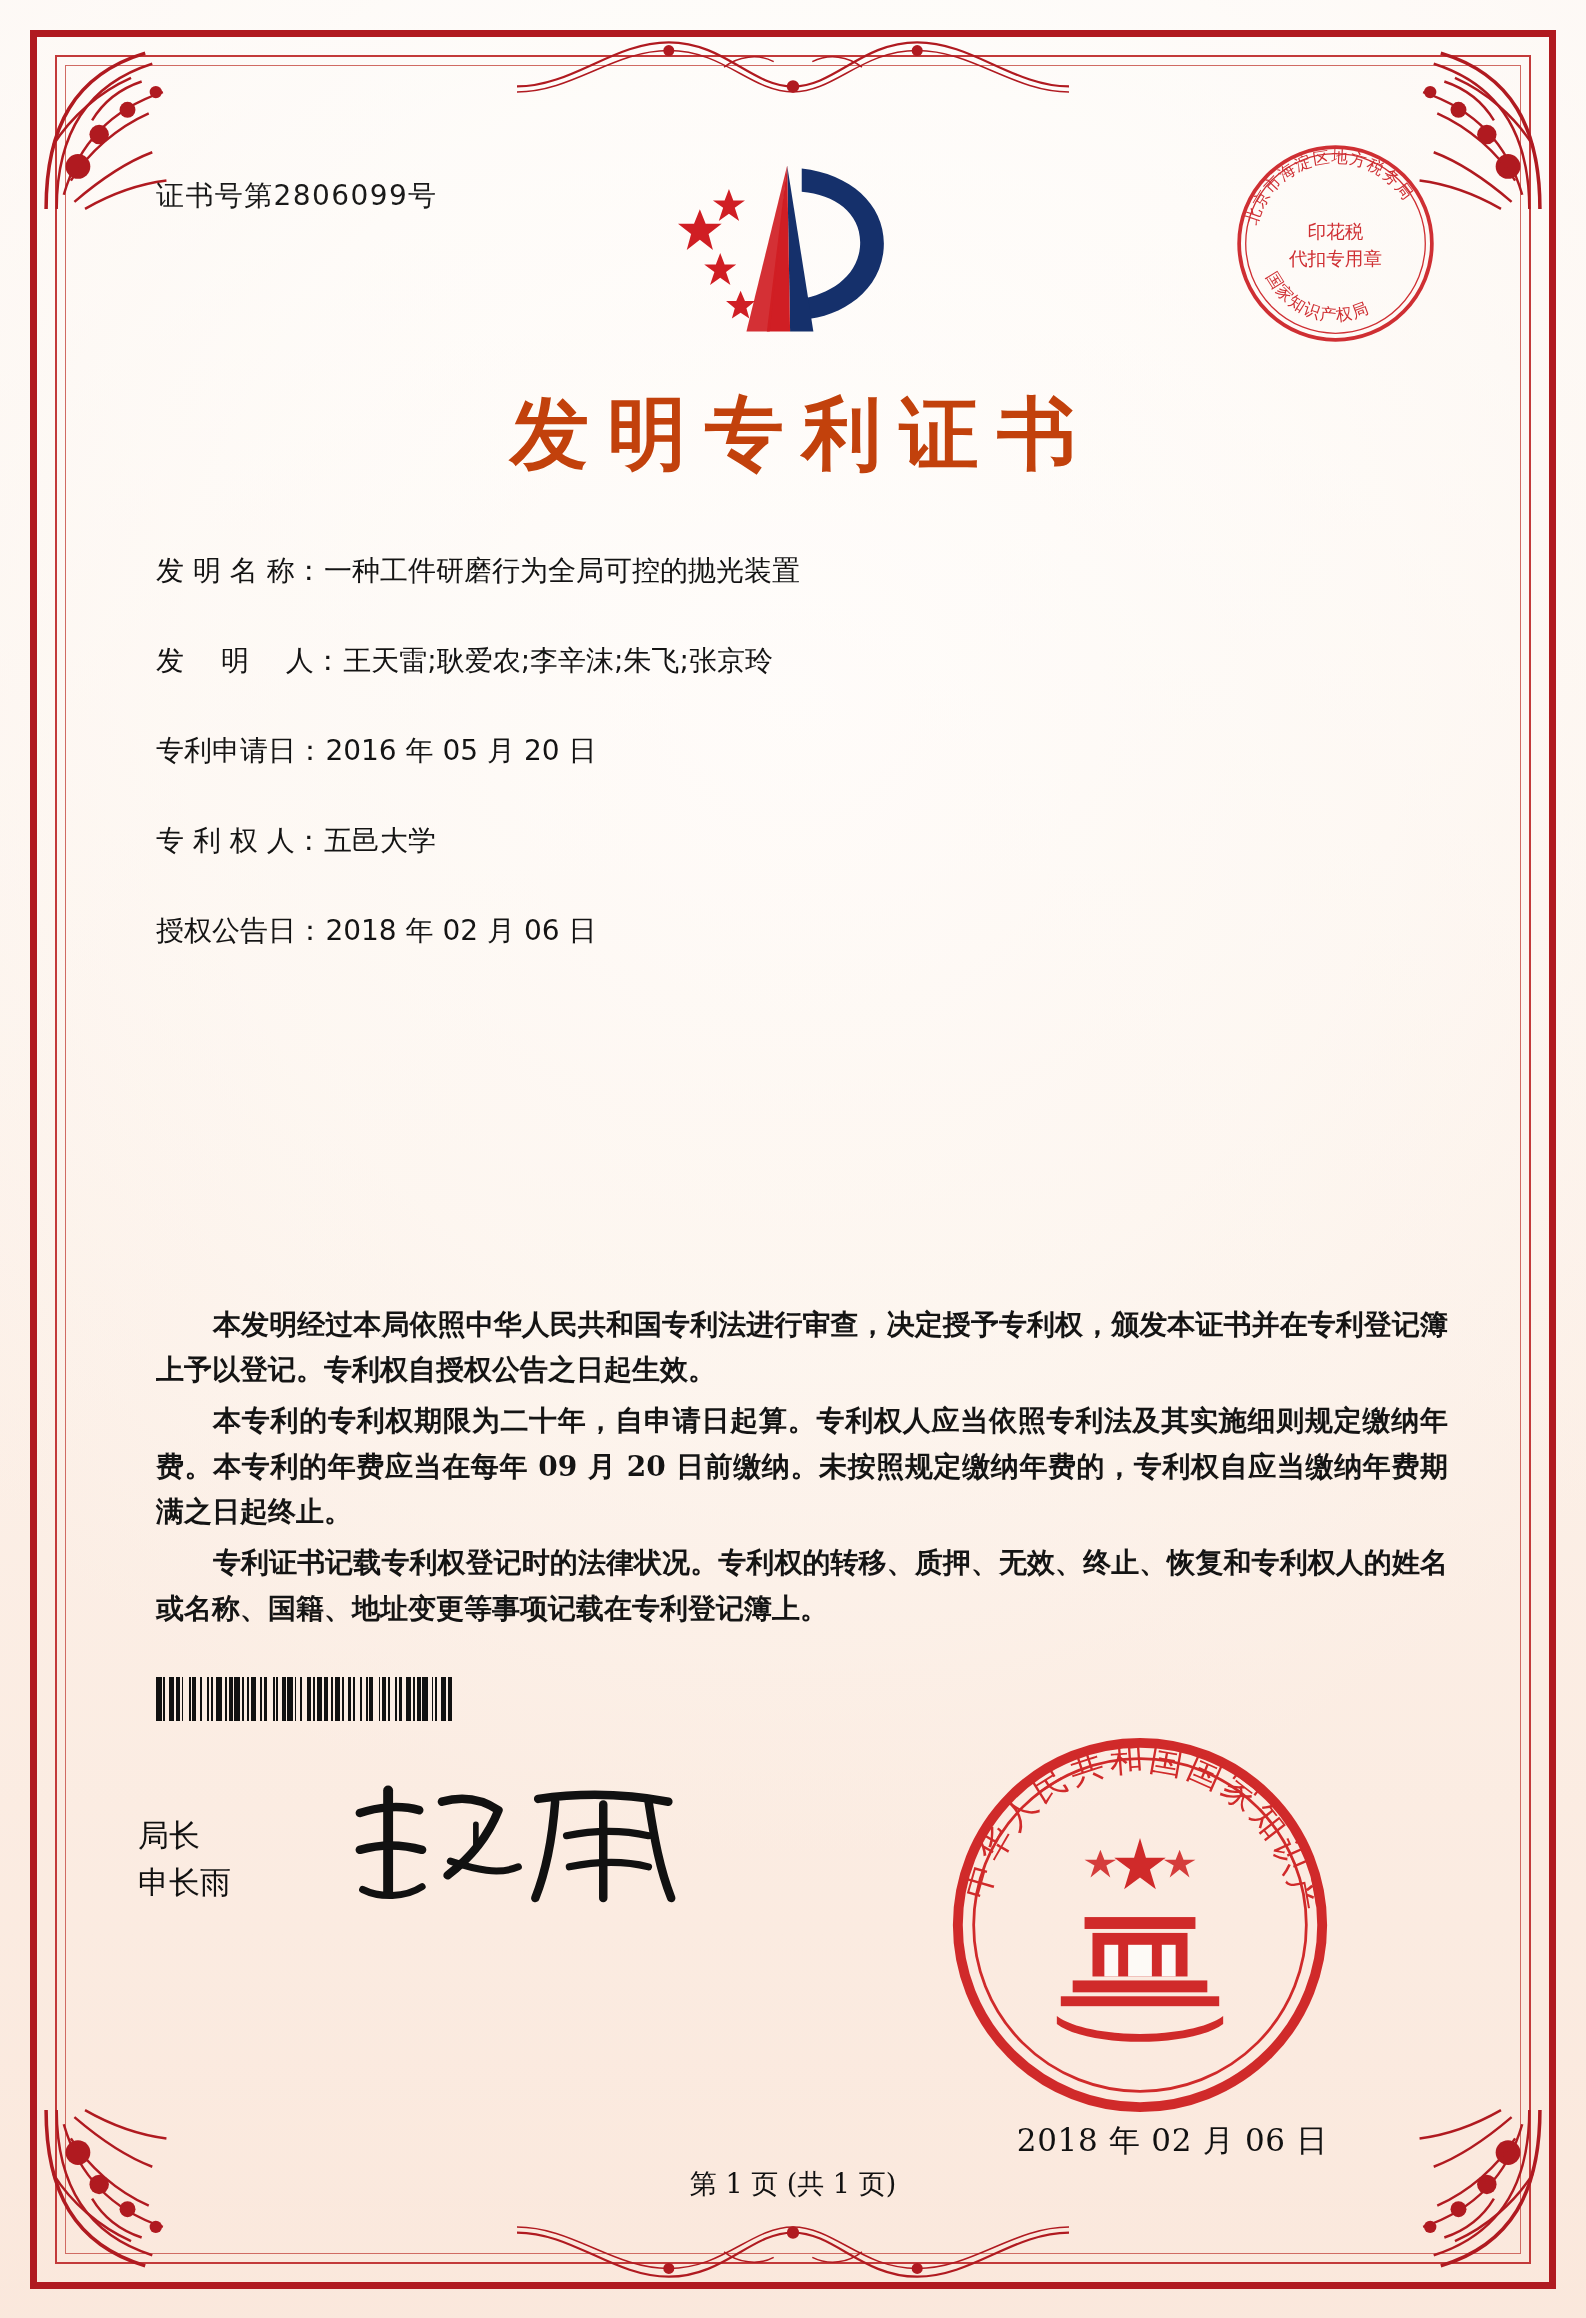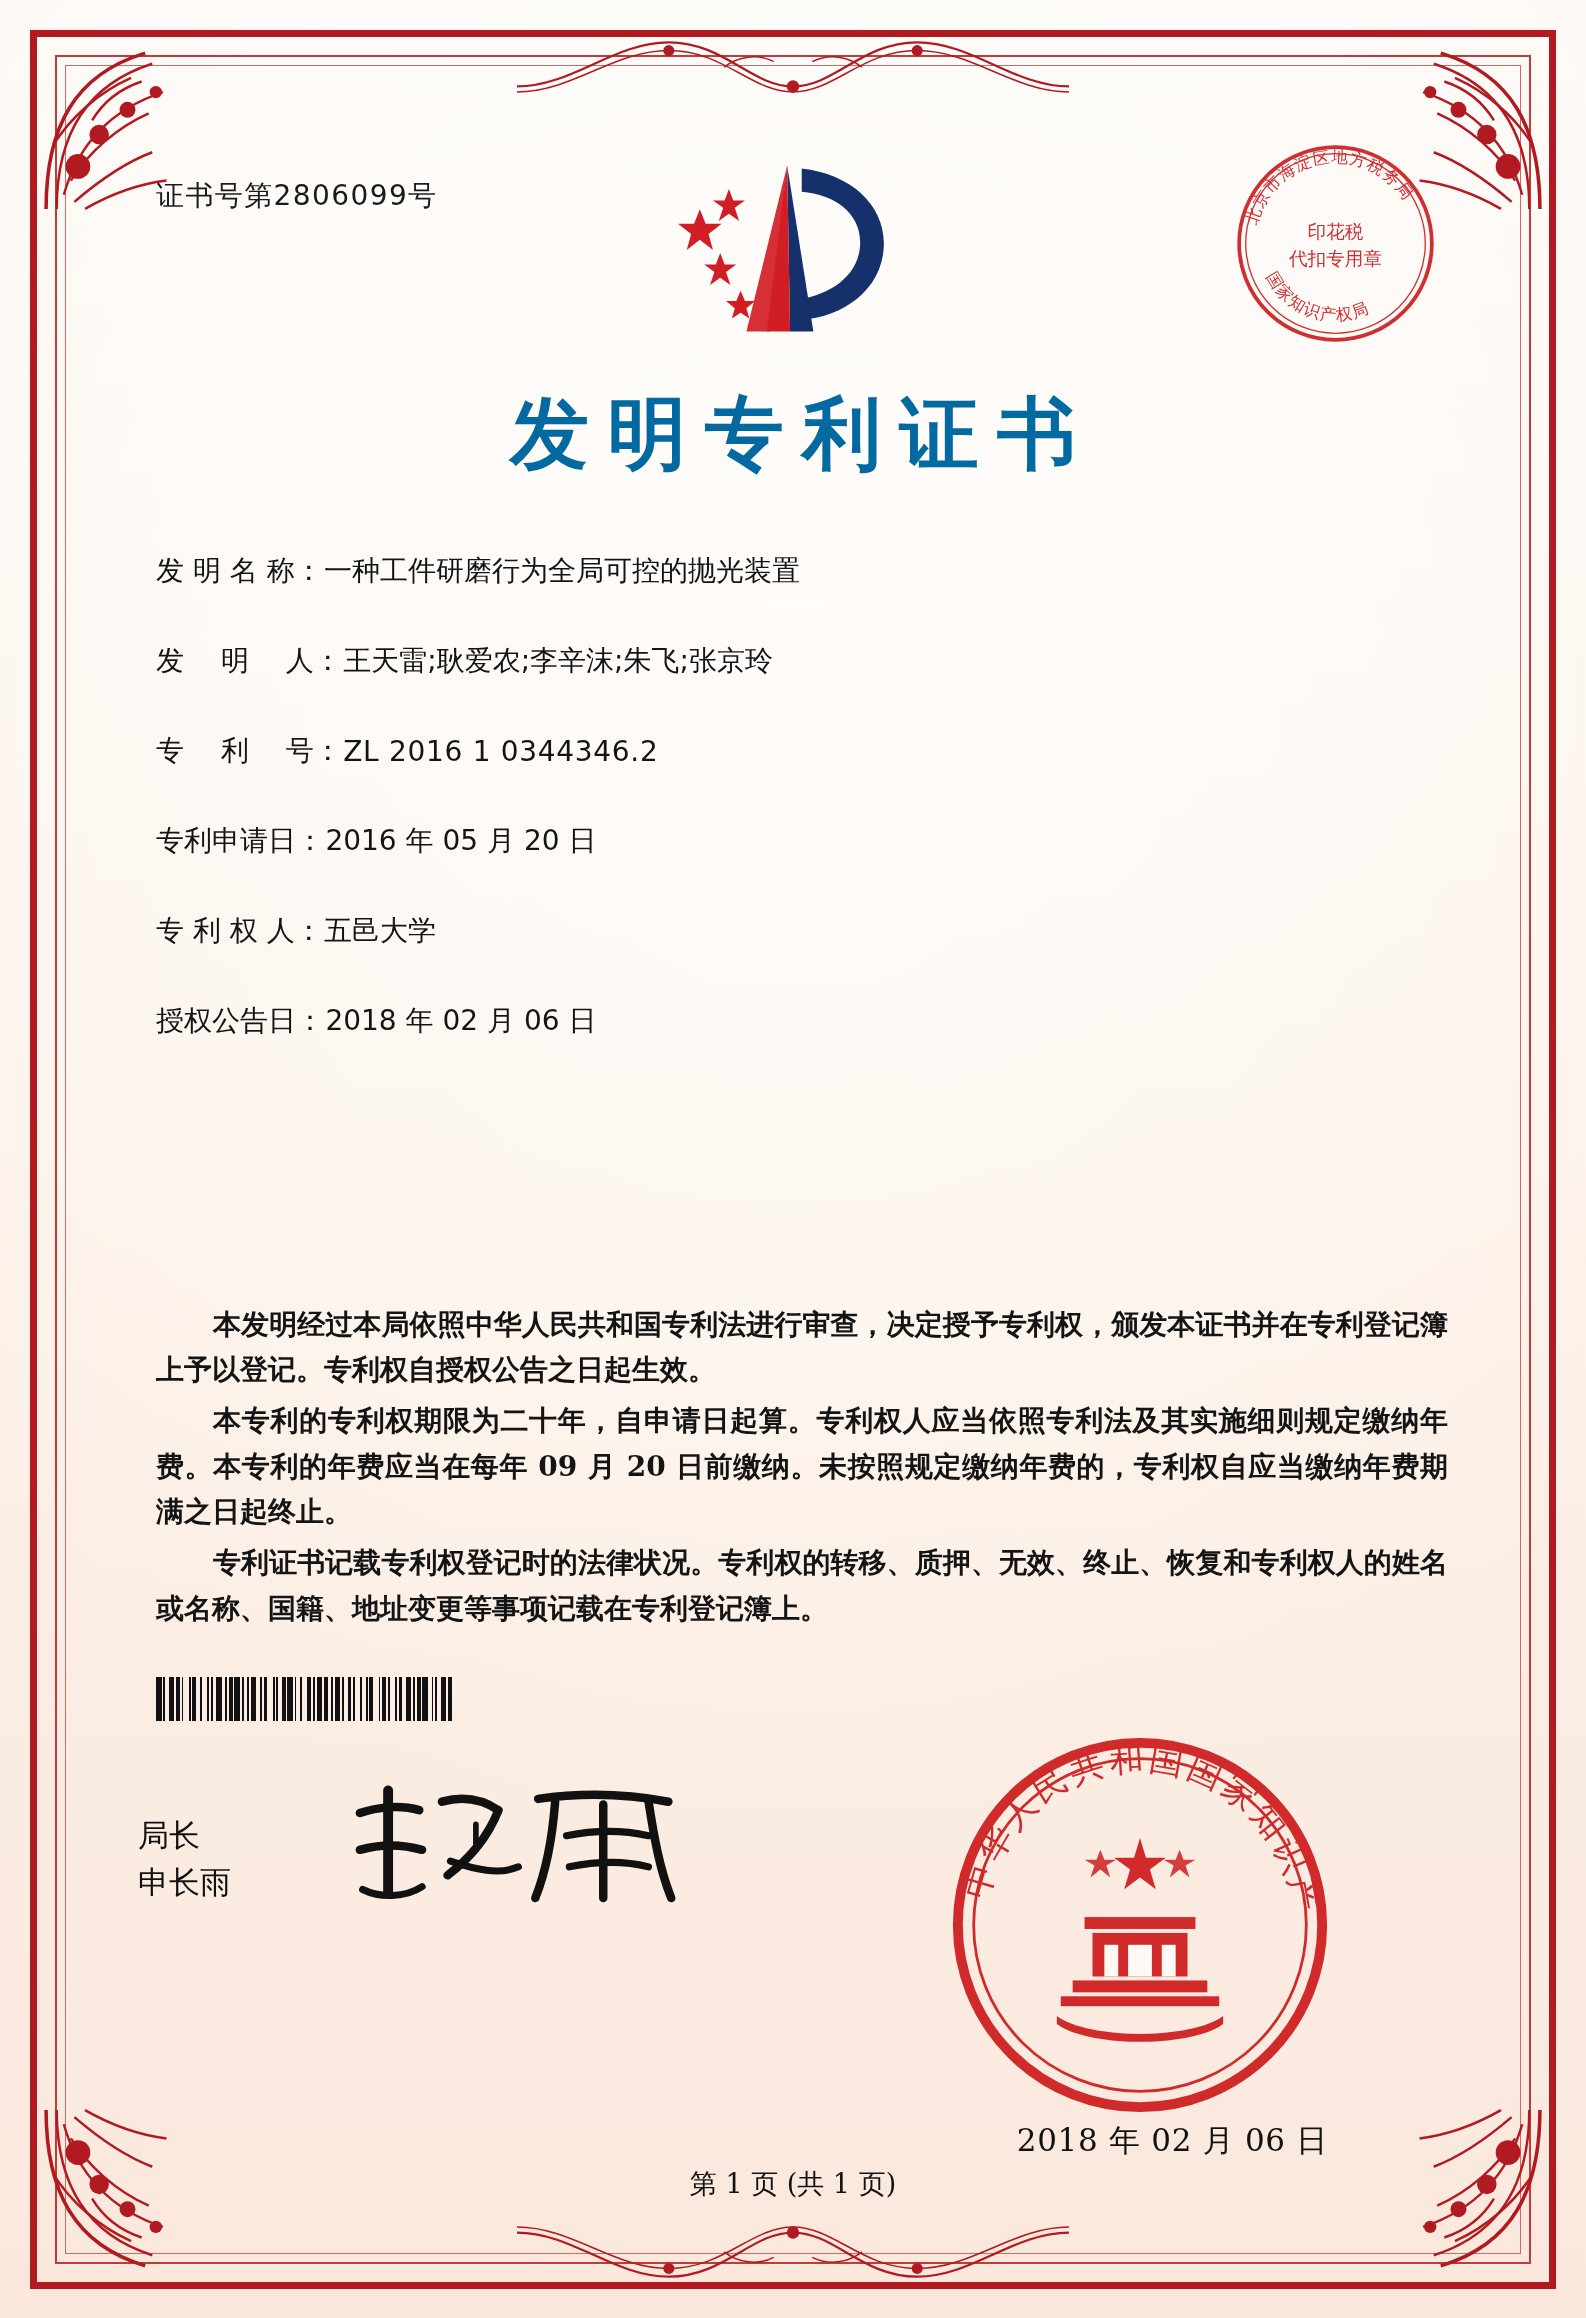--- a/index.html
+++ b/index.html
@@ -127,21 +127,21 @@
 
   .title {
     position: absolute;
     left: 0; right: 0;
     top: 283px;
     text-align: center;
     font-family: "DejaVu Serif", "Liberation Serif", serif;
     font-size: 79px;
     font-weight: bold;
     letter-spacing: 18.4px;
-    color: #0369a1;
+    color: #c2410c;
     text-indent: 18.4px;
   }
 
   .fields {
     position: absolute;
     left: 57px;
     right: 28px;
     top: 453px;
   }
   .field-row {
@@ -391,24 +391,20 @@
     <div class="title">发明专利证书</div>
 
     <div class="fields">
       <div class="field-row">
         <span class="field-label">发 明 名 称：</span>
         <span class="field-value">一种工件研磨行为全局可控的抛光装置</span>
       </div>
       <div class="field-row">
         <span class="field-label">发　 明 　人：</span>
         <span class="field-value">王天雷;耿爱农;李辛沫;朱飞;张京玲</span>
-      </div>
-      <div class="field-row">
-        <span class="field-label">专　 利 　号：</span>
-        <span class="field-value mono">ZL 2016 1 0344346.2</span>
       </div>
       <div class="field-row">
         <span class="field-label">专利申请日：</span>
         <span class="field-value">2016 年 05 月 20 日</span>
       </div>
       <div class="field-row">
         <span class="field-label">专 利 权 人：</span>
         <span class="field-value">五邑大学</span>
       </div>
       <div class="field-row">

